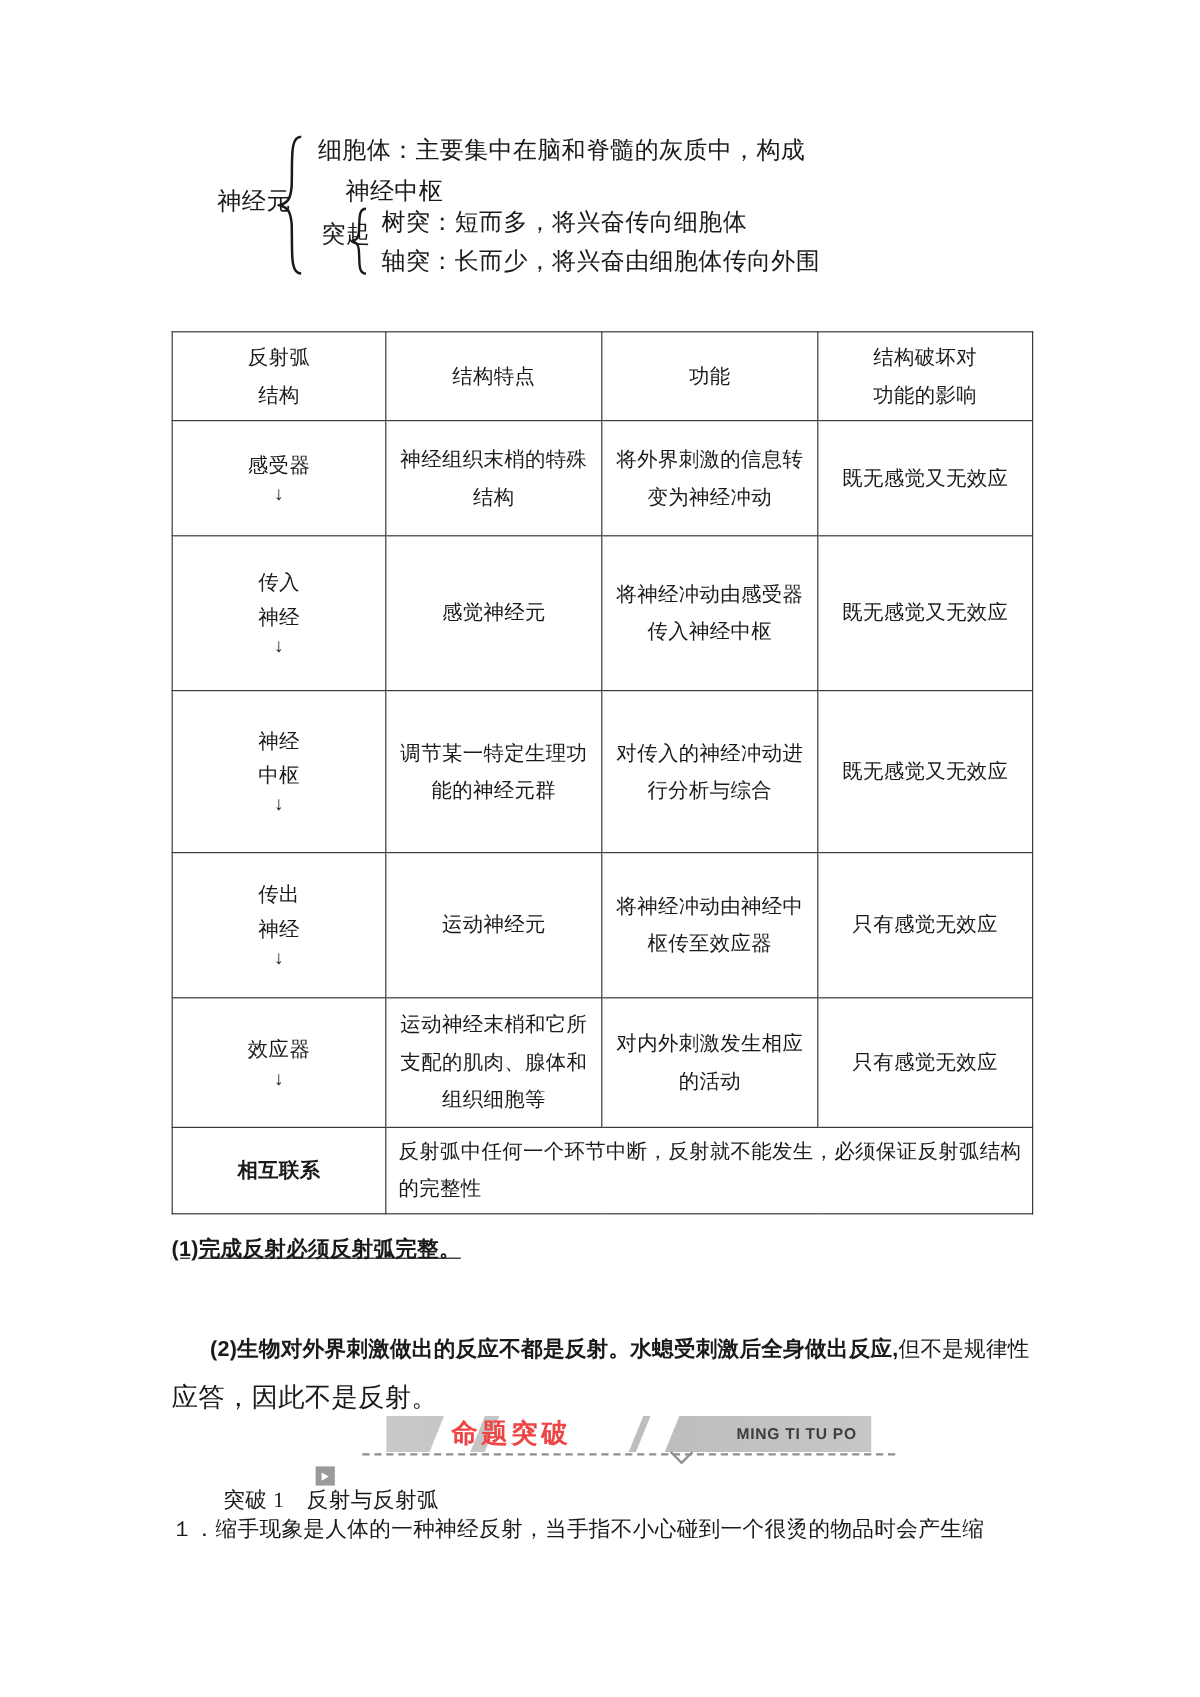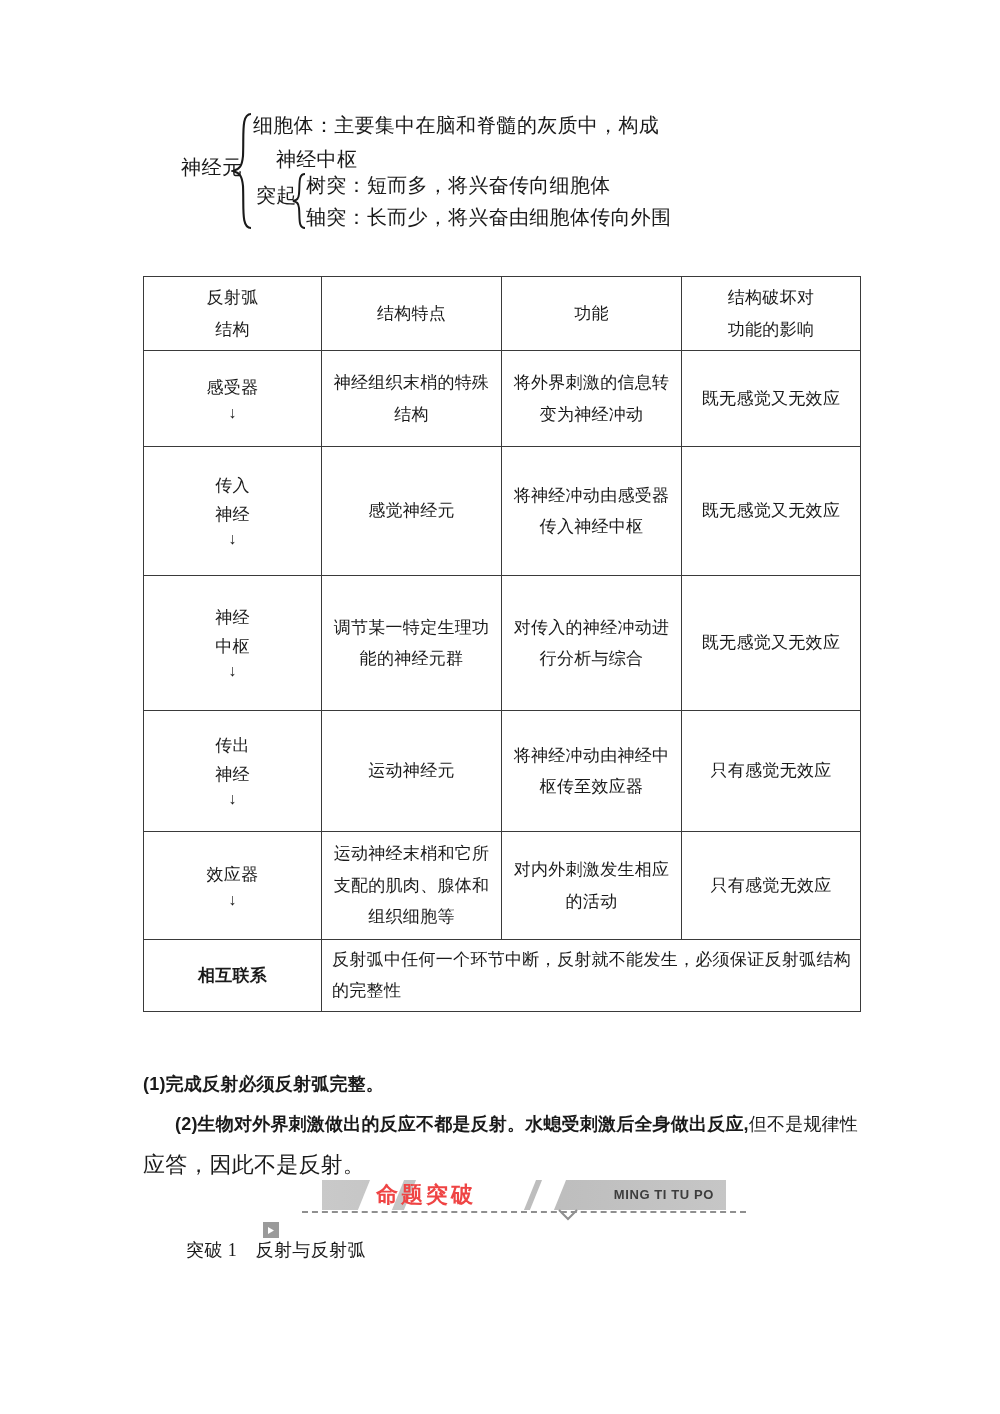--- a/index.html
+++ b/index.html
@@ -41,20 +41,21 @@
   .smallbrace {
     position: absolute;
     left: 148px; top: 66px;
     width: 16px; height: 58px;
   }
   .b-line {
     position: absolute;
     font-size: 20px;
     white-space: nowrap;
     letter-spacing: 0.3px;
+    margin-left: 12px;
   }
   .bl1 { left: 110px; top: 6px; }
   .bl2 { left: 133px; top: 40px; }
   .bl3 { left: 113px; top: 76px; font-size: 20px; }
   .bl4 { left: 163px; top: 66px; }
   .bl5 { left: 163px; top: 98px; }
 
   
   .sec-head {
     position: absolute;
@@ -142,21 +143,21 @@
 
   
   .p-bold {
     position: absolute;
     font-size: 18px;
     font-weight: bold;
     font-family: "Liberation Sans", sans-serif;
     letter-spacing: 0.2px;
     white-space: nowrap;
   }
-  .p1 { left: 143px; top: 1072px; }
+  .p1 { left: 143px; top: 1029px; text-decoration: underline; }
   .p2a {
     position: absolute;
     left: 175px; top: 1112px;
     font-size: 18px;
     font-family: "Liberation Sans", sans-serif;
     letter-spacing: 0.2px;
     white-space: nowrap;
   }
   .p2a b { font-weight: bold; }
   .p2b {
@@ -385,14 +386,15 @@
 
   <div class="bt-row">
     <span class="bt-icon">
       <svg width="8" height="9" viewBox="0 0 8 9">
           <path d="M1 1 L7 4.5 L1 8 Z" fill="#ffffff"></path>
         </svg>
     </span>
     <span class="bt-text">突破 1　反射与反射弧</span>
   </div>
 
+  <div class="q1">１．缩手现象是人体的一种神经反射，当手指不小心碰到一个很烫的物品时会产生缩</div>
 
 </div>
 
 </body></html>

